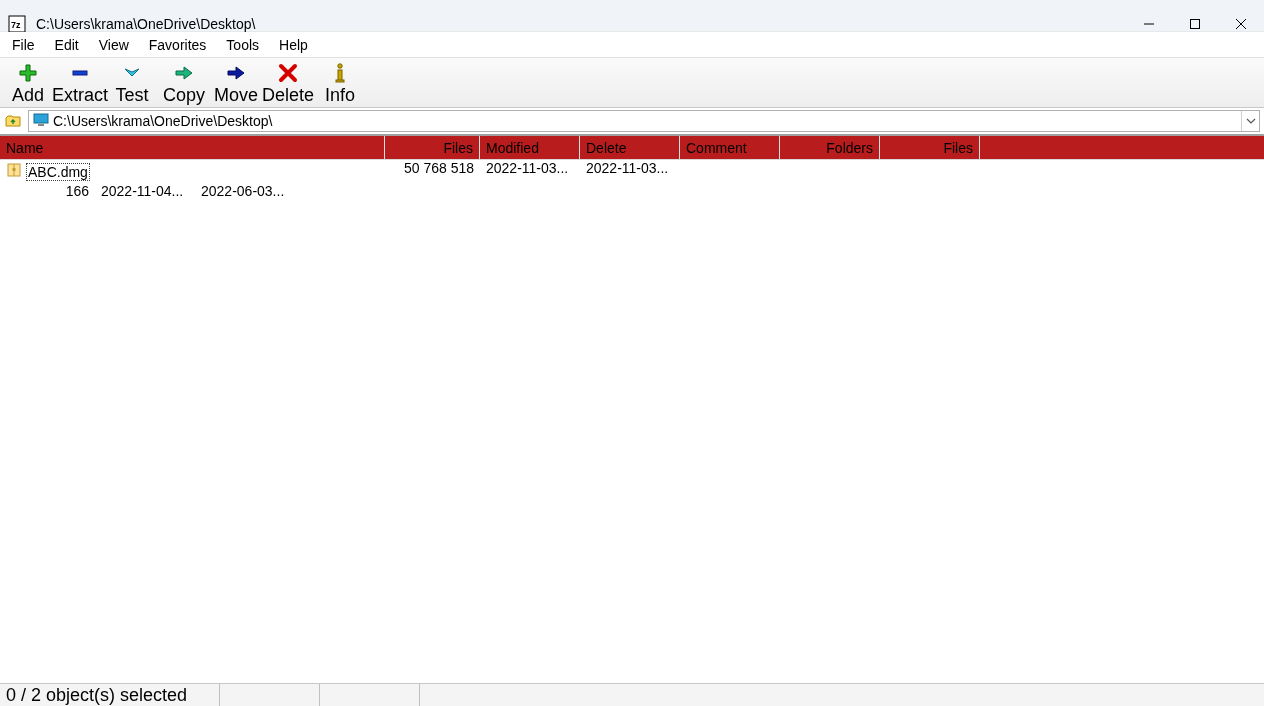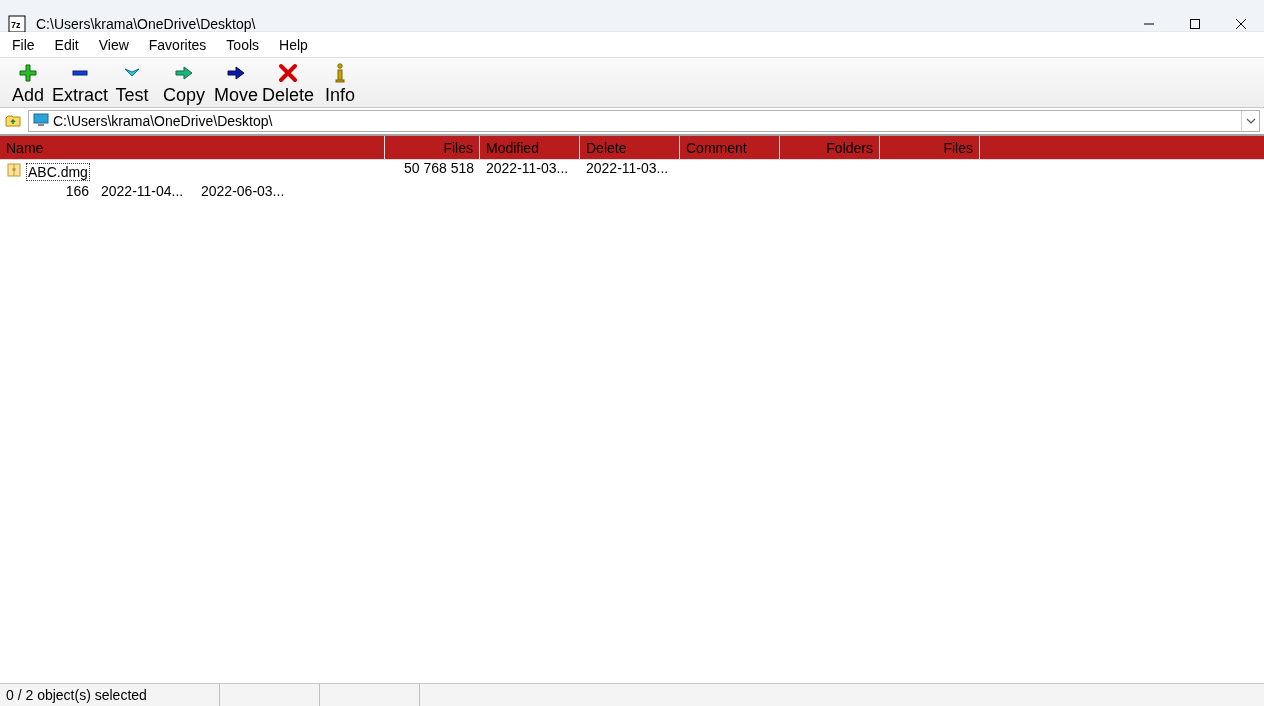--- a/index.html
+++ b/index.html
@@ -139,21 +139,21 @@
   .c-comment{ width: 100px; }
   .c-folders{ width: 100px; }
   .c-files  { width: 100px; }
   
   .statusbar {
     height: 23px;
     border-top: 1px solid #c8c8c8;
     background: #f4f4f4;
     display:flex;
     align-items:stretch;
-    font-size: 14px;
+    font-size: 18px;
   }
   .statusbar .panel {
     border-right: 1px solid #c0c0c0;
     padding: 2px 6px;
     display:flex; align-items:center;
   }
   .statusbar .panel:first-child { width: 220px; }
   .statusbar .panel.empty { width: 100px; }
 </style>
 </head>

